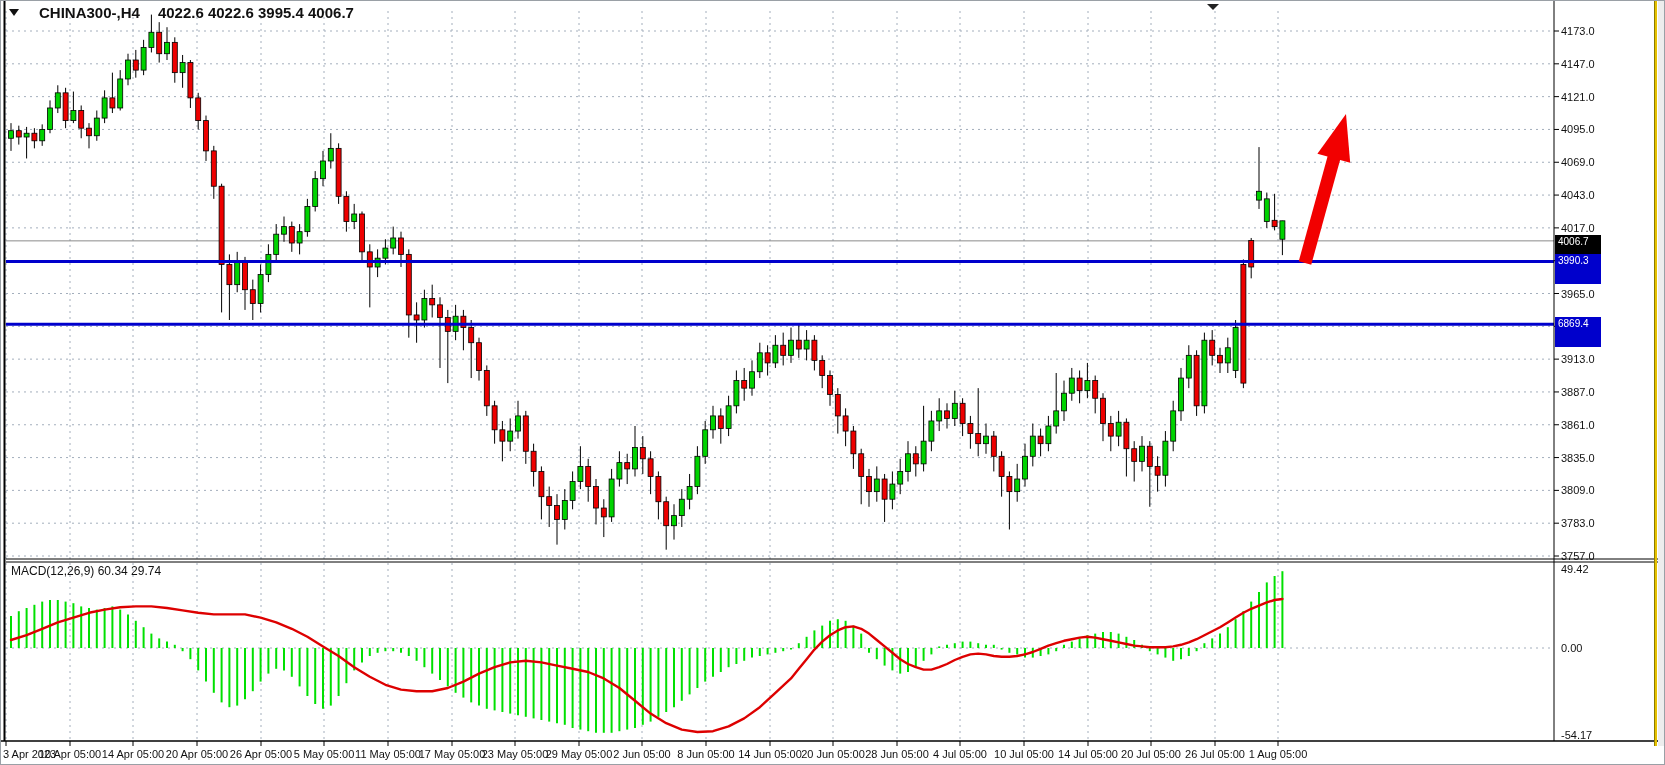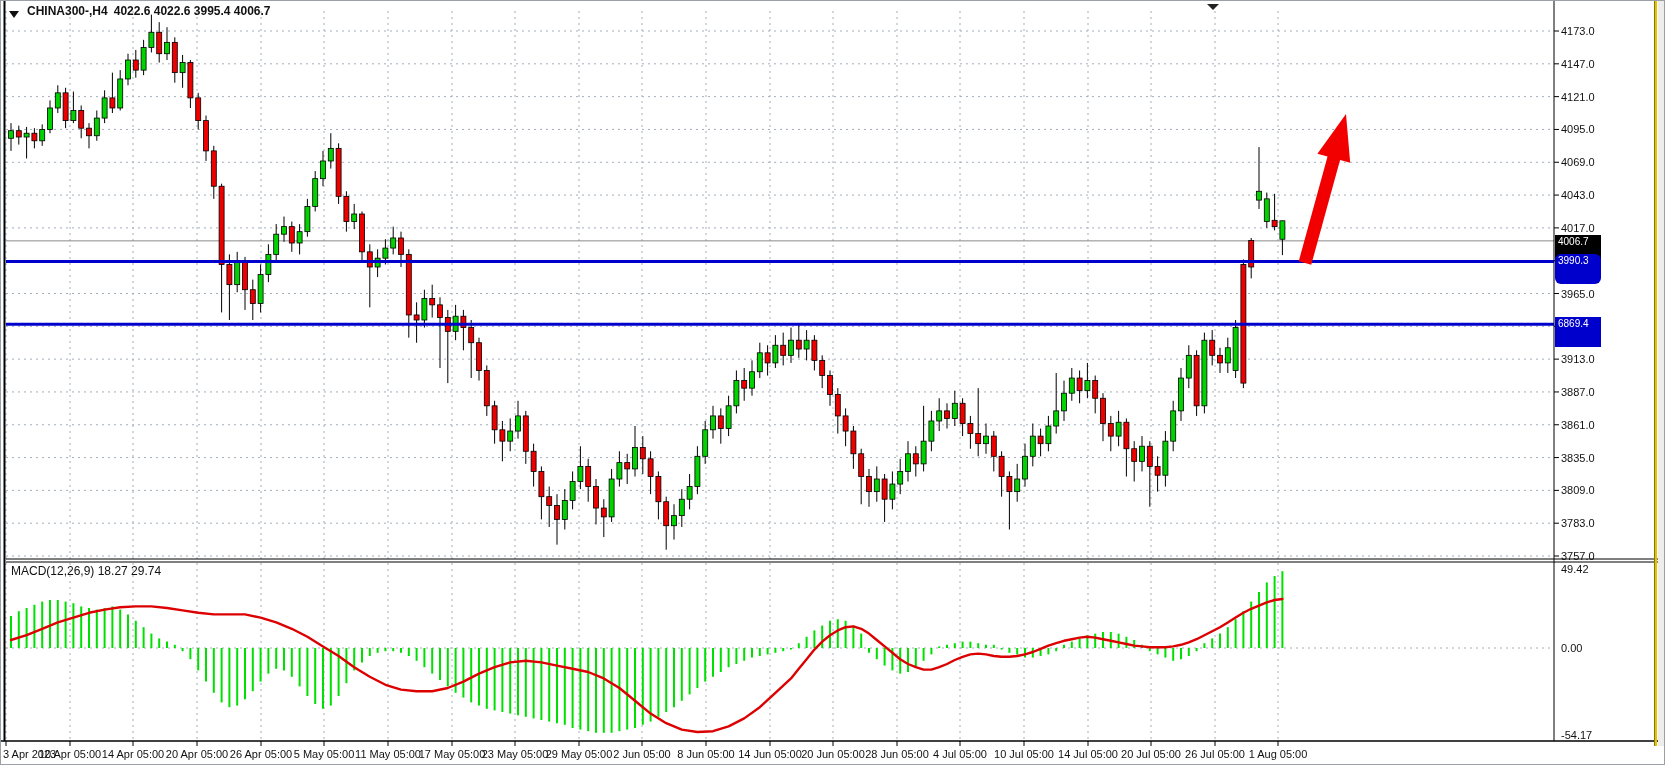--- a/index.html
+++ b/index.html
@@ -1,21 +1,21 @@
 <!DOCTYPE html>
 <html><head>
 <meta charset="utf-8">
 <style>
   html,body{margin:0;padding:0;background:#e8e8e8;}
   #app{position:relative;width:1665px;height:765px;background:#ffffff;
        font-family:"Liberation Sans",sans-serif;overflow:hidden;
        border:1px solid #9aa0a6;box-sizing:border-box;}
   #chart-svg{position:absolute;left:0;top:0;}
-  .title-row{position:absolute;left:8px;top:3px;font-size:12px;font-weight:700;
-             color:#111;display:flex;align-items:flex-end;gap:6px;z-index:5;}
+  .title-row{position:absolute;left:8px;top:3px;font-size:15px;font-weight:700;
+             color:#111;display:flex;align-items:center;gap:18px;z-index:5;}
   .tri{display:inline-block;width:0;height:0;border-left:5px solid transparent;
        border-right:5px solid transparent;border-top:7px solid #111;margin-right:2px;}
   .macd-label{position:absolute;left:10px;top:563px;font-size:12px;color:#111;z-index:5;}
   .tag{position:absolute;left:1554px;color:#fff;font-size:10px;line-height:13px;
        height:30px;padding:0 3px;min-width:40px;z-index:6;}
   .tag-black{background:#000;}
   .tag-blue{background:#0000cc;}
 </style>
 </head>
 <body>
@@ -650,19 +650,19 @@
       <line x1="1655" y1="0" x2="1655" y2="745" stroke="#e6c100" stroke-width="2"></line>
       <rect x="1657" y="0" width="8" height="745" fill="#ededed"></rect>
     </svg>
 
   <div class="title-row">
     <span class="tri"></span>
     <span>CHINA300-,H4</span>
     <span>4022.6 4022.6 3995.4 4006.7</span>
   </div>
 
-  <div class="macd-label">MACD(12,26,9) 18.27 29.74</div>
+  <div class="macd-label">MACD(12,26,9) 60.34 29.74</div>
 
   <div class="tag tag-black" style="top:234px;">4006.7</div>
-  <div class="tag tag-blue" style="top:253px;border-radius:6px;">3990.3</div>
+  <div class="tag tag-blue" style="top:253px;">3990.3</div>
   <div class="tag tag-blue" style="top:316px;">6869.4</div>
 
 </div>
 
 </body></html>

